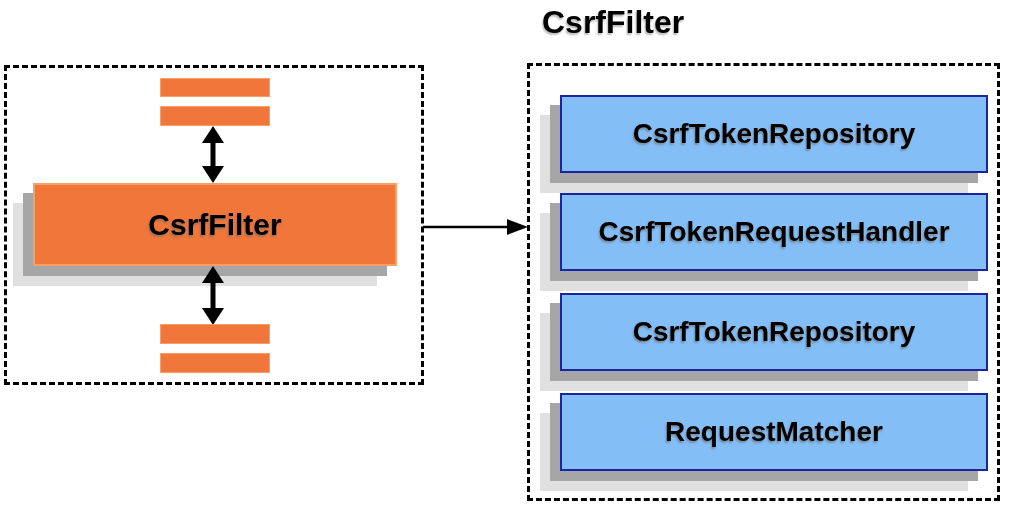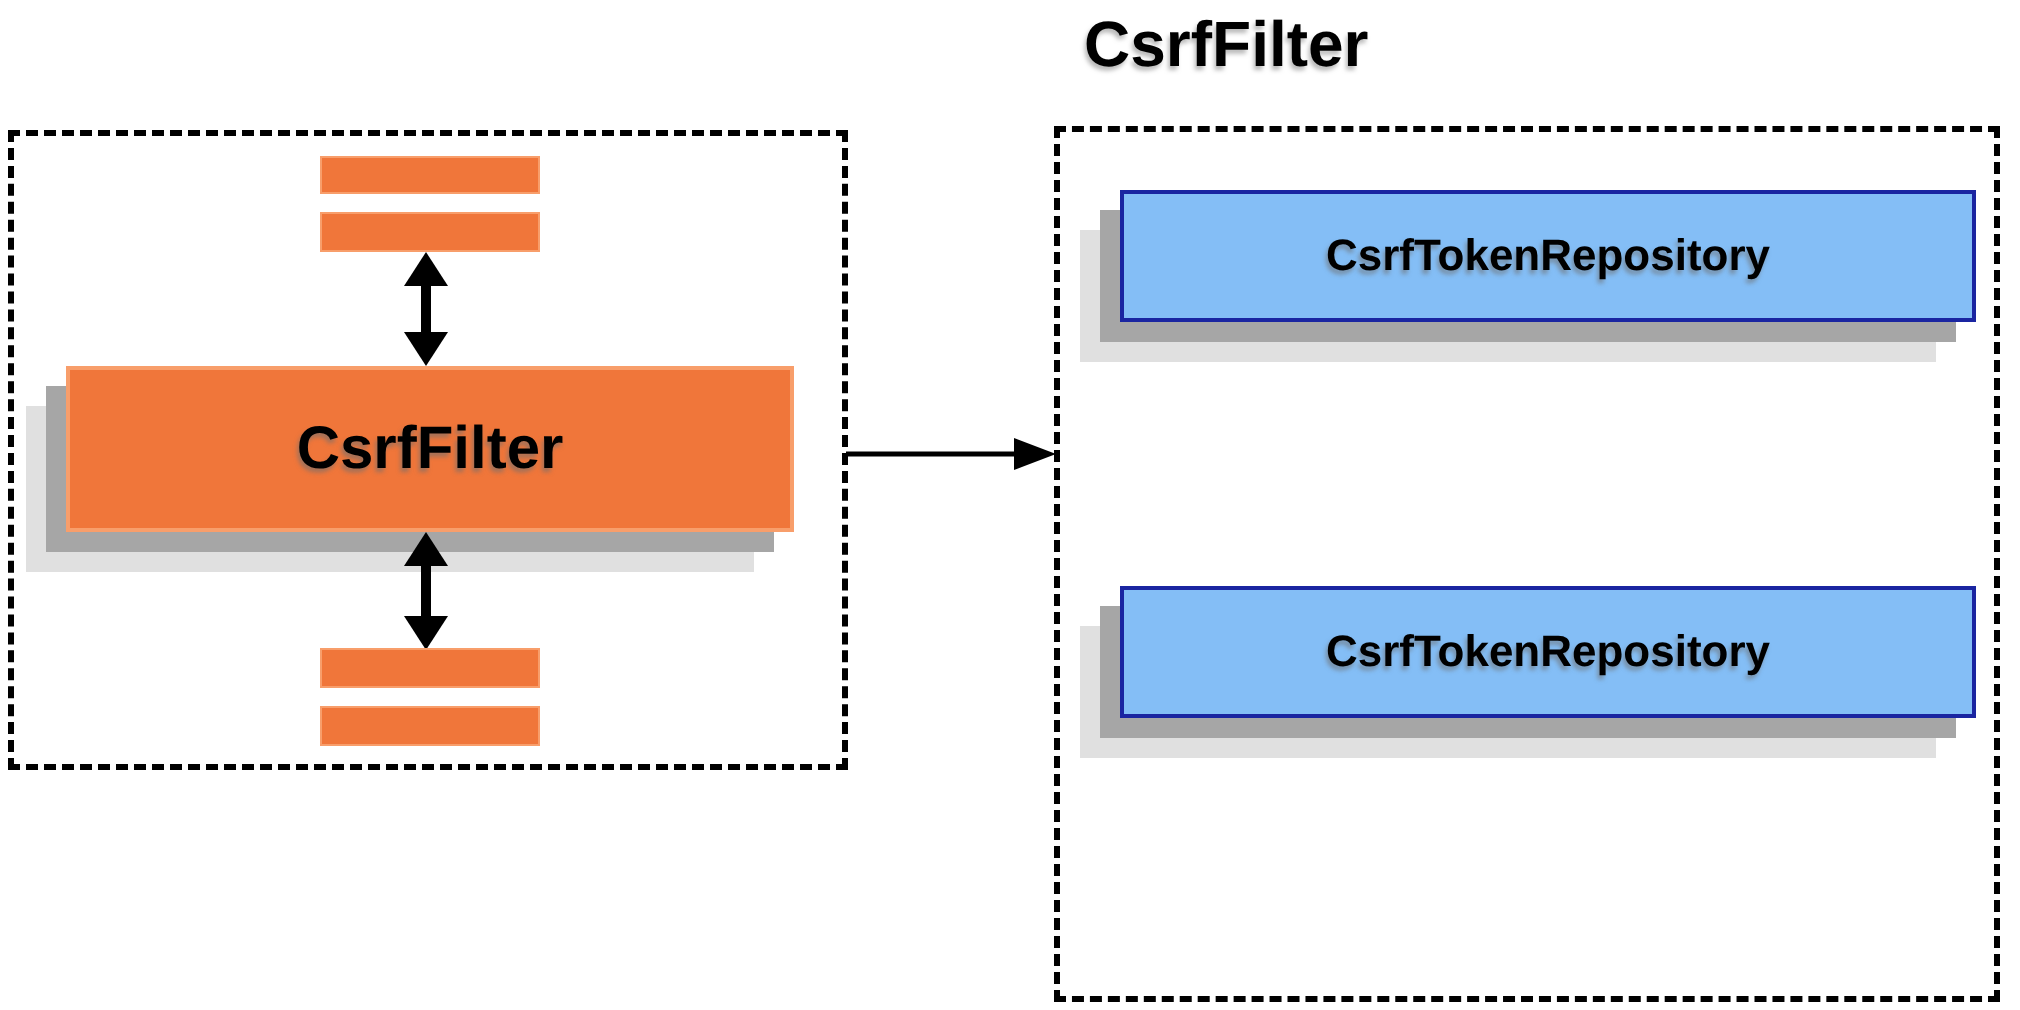--- a/index.html
+++ b/index.html
@@ -68,24 +68,24 @@
   }
   .orange-node {
     left: 33px; top: 183px;
     width: 364px; height: 83px;
     background: var(--orange-fill);
     border: 2px solid var(--orange-border);
     font-size: 30px;
   }
   .blue-node {
     left: 560px;
-    width: 428px; height: 66px;
+    width: 428px; height: 78px;
     background: var(--blue-fill);
     border: 2px solid var(--blue-border);
-    font-size: 22px;
+    font-size: 28px;
   }
   .blue-node-0 { top: 95px; }
   .blue-node-1 { top: 193px; }
   .blue-node-2 { top: 293px; }
   .blue-node-3 { top: 393px; }
 
   .v-arrow {
     position: absolute;
     left: 201px;
     width: 24px;
@@ -141,17 +141,23 @@
       <line x1="0" y1="10" x2="86" y2="10" stroke="var(--arrow-color)" stroke-width="2.5"></line>
       <polygon points="105,10 84,2 84,18" fill="var(--arrow-color)"></polygon>
     </svg>
   </div>
 
   <div class="dashed-panel panel-csrf"></div>
 
   <div class="node-box blue-node blue-node-0">
     <span>CsrfTokenRepository</span>
   </div>
+  <div class="node-box blue-node blue-node-1">
+    <span>CsrfTokenRequestHandler</span>
+  </div>
   <div class="node-box blue-node blue-node-2">
     <span>CsrfTokenRepository</span>
+  </div>
+  <div class="node-box blue-node blue-node-3">
+    <span>RequestMatcher</span>
   </div>
 
 </div>
 
 </body></html>

